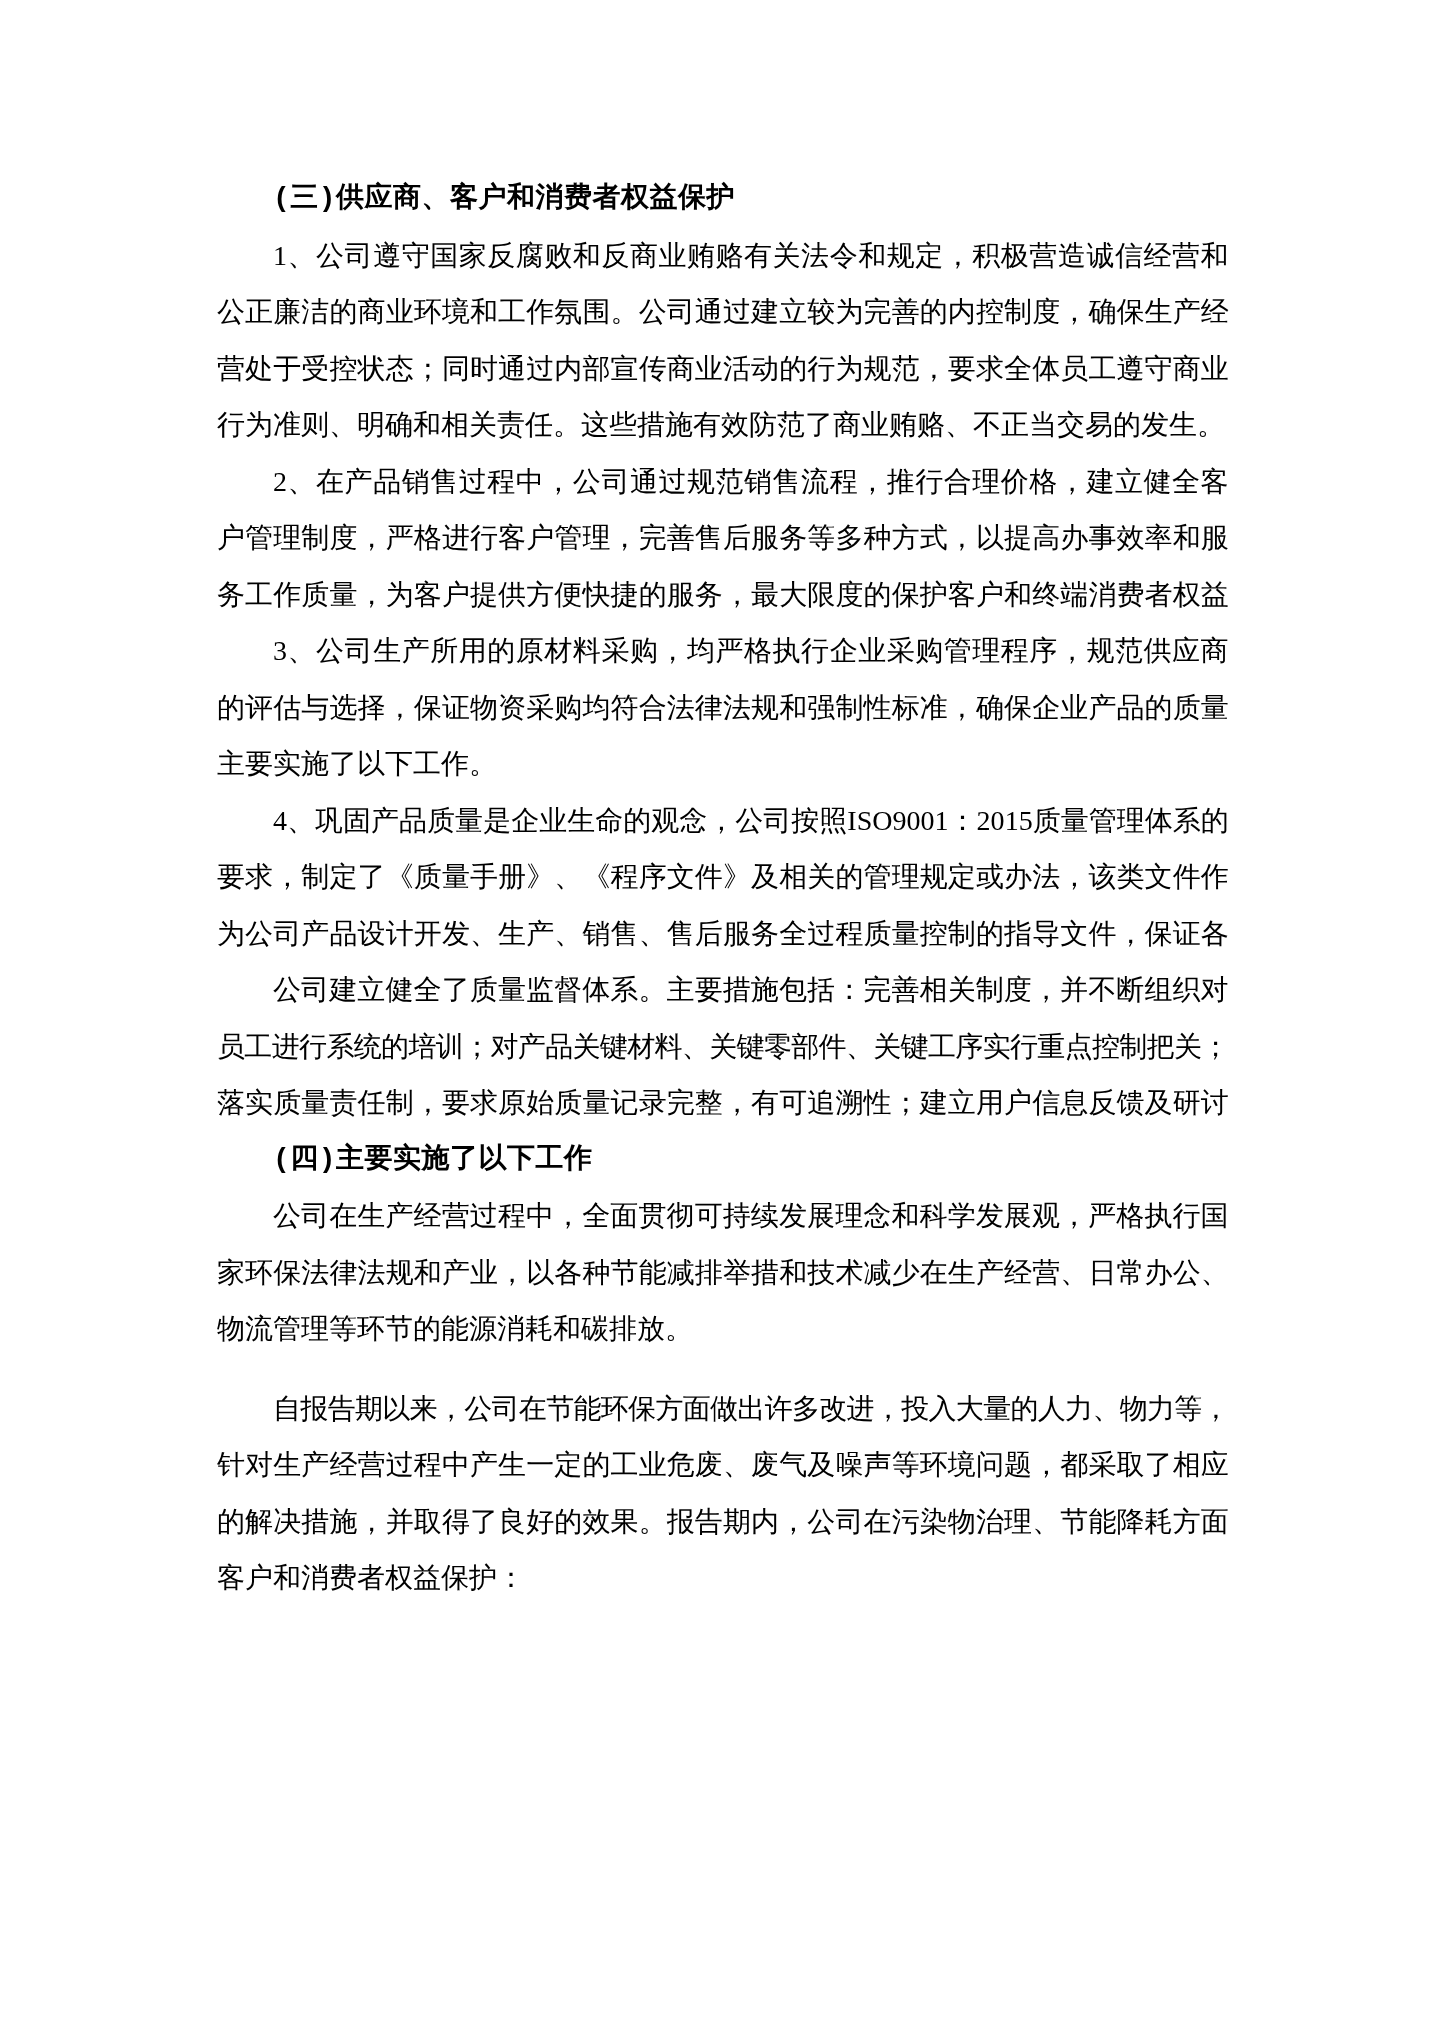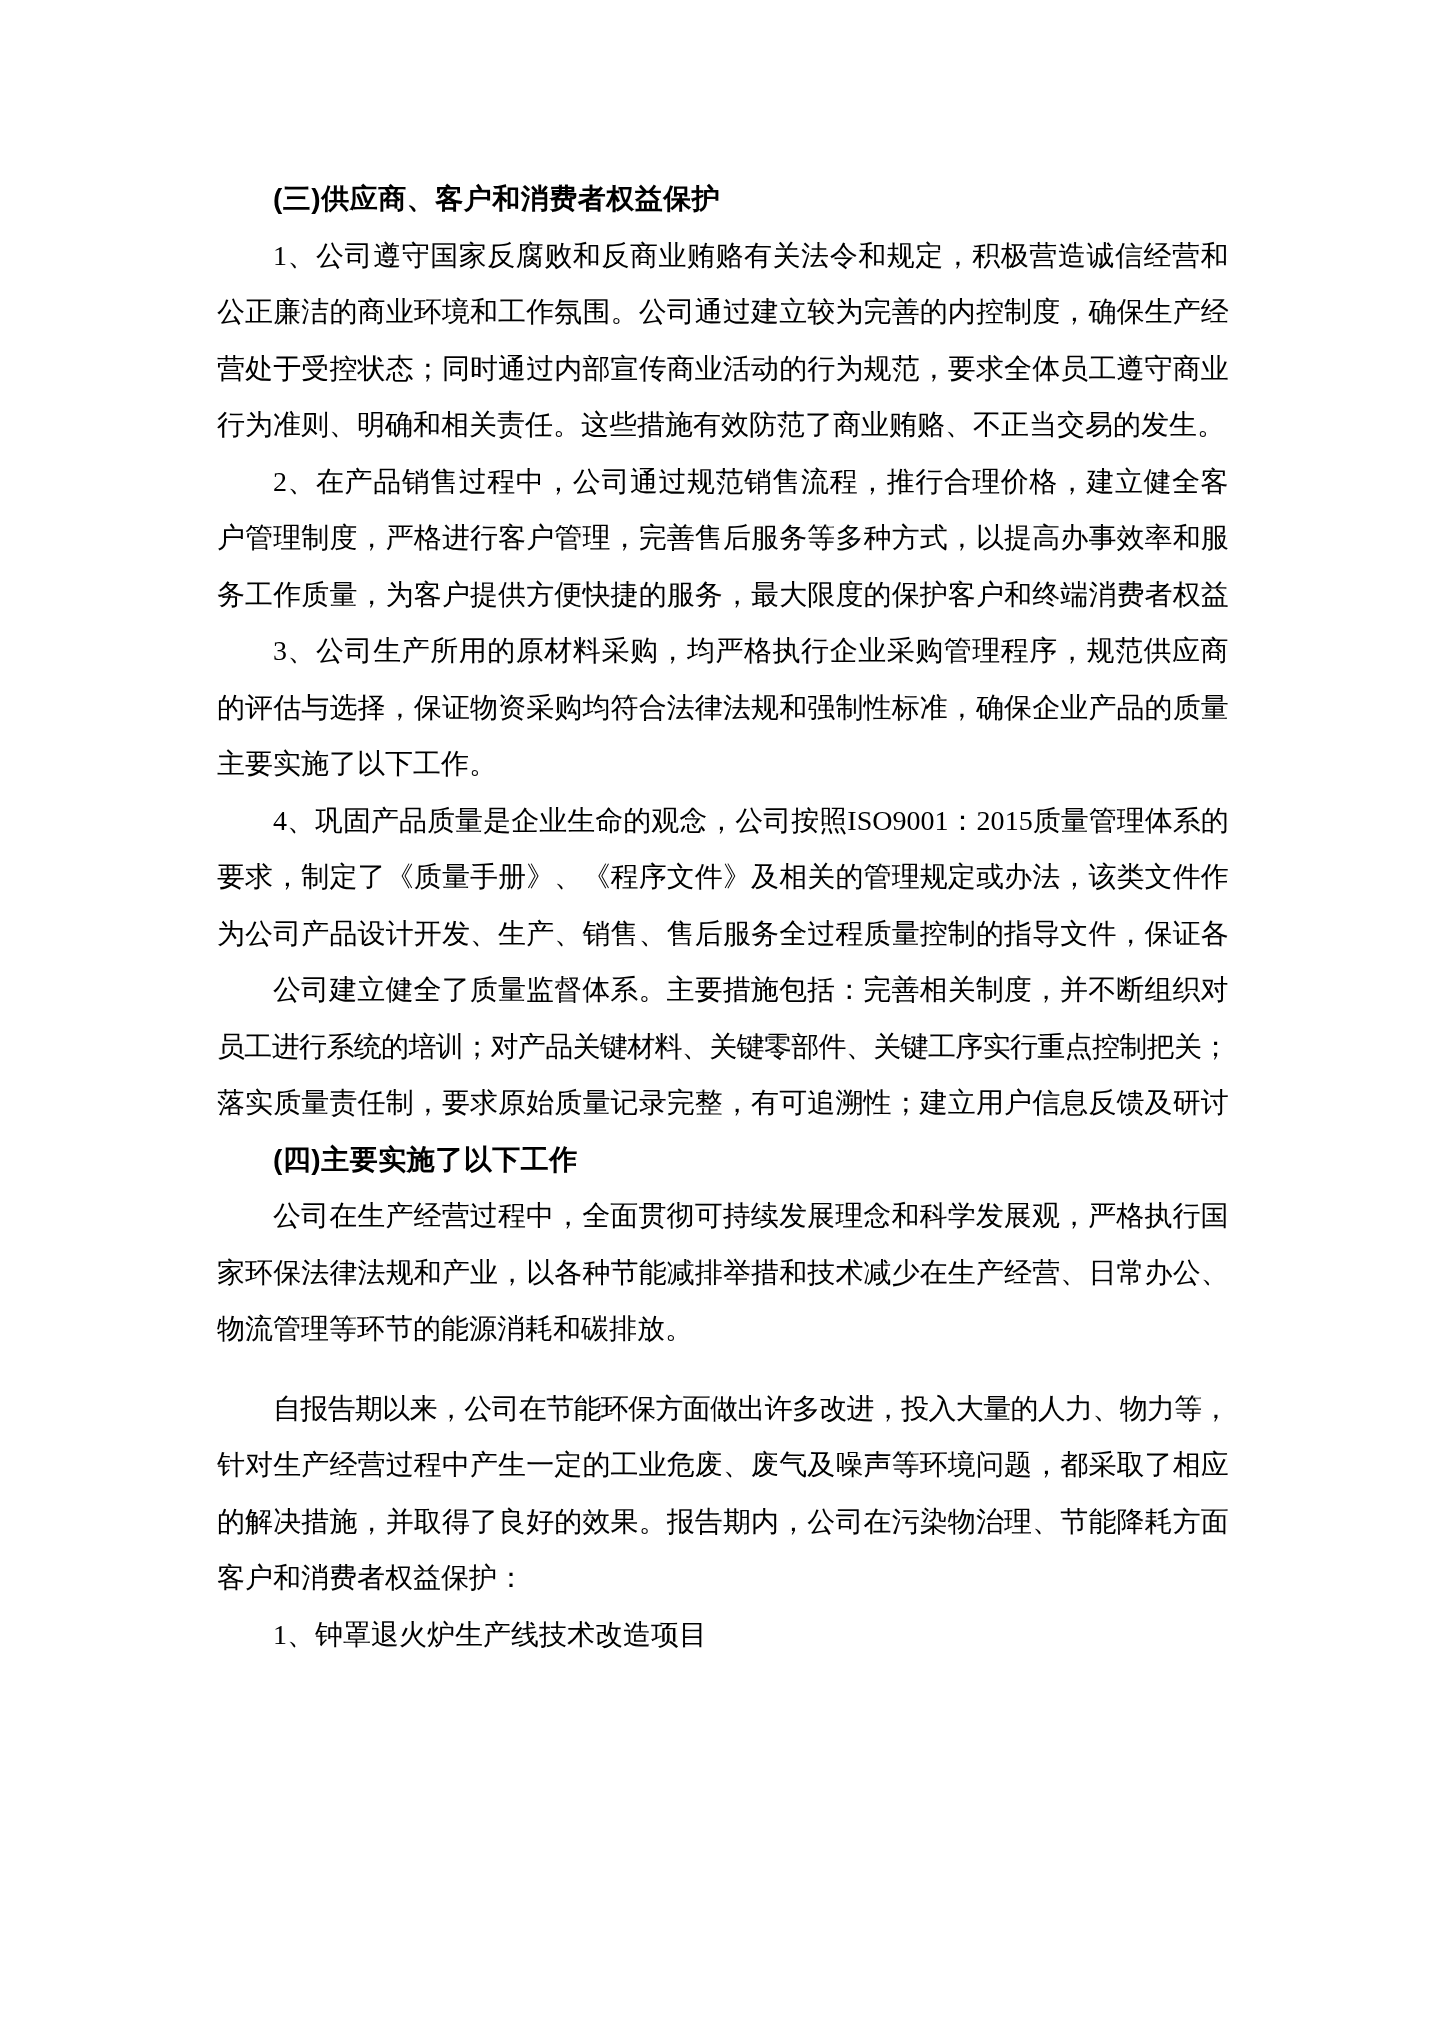--- a/index.html
+++ b/index.html
@@ -48,21 +48,21 @@
     min-width: 0;
     white-space: pre;
   }
   
   .line.plain {
     line-height: 56.5px;
     white-space: nowrap;
   }
   .indent { padding-left: 56px; }
   .heading-line {
-    font-family: Liberation Sans, sans-serif;
+    font-family: Liberation Mono, monospace;
     font-weight: 700;
     letter-spacing: 0.5px;
   }
 </style>
 </head>
 <body style="background: rgb(255, 255, 255);">
 
 <div class="page">
   <div class="doc" id="doc-body" style="color: rgb(0, 0, 0);">
       <div class="section">
@@ -798,17 +798,14 @@
           <span class="ch">、</span>
           <span class="ch">节</span>
           <span class="ch">能</span>
           <span class="ch">降</span>
           <span class="ch">耗</span>
           <span class="ch">方</span>
           <span class="ch">面</span>
         </div>
         <div class="line plain">客户和消费者权益保护：</div>
       </div>
-      <div class="section">
-        <div class="line plain indent">1、钟罩退火炉生产线技术改造项目</div>
-      </div>
     </div>
 </div>
 
 </body></html>

